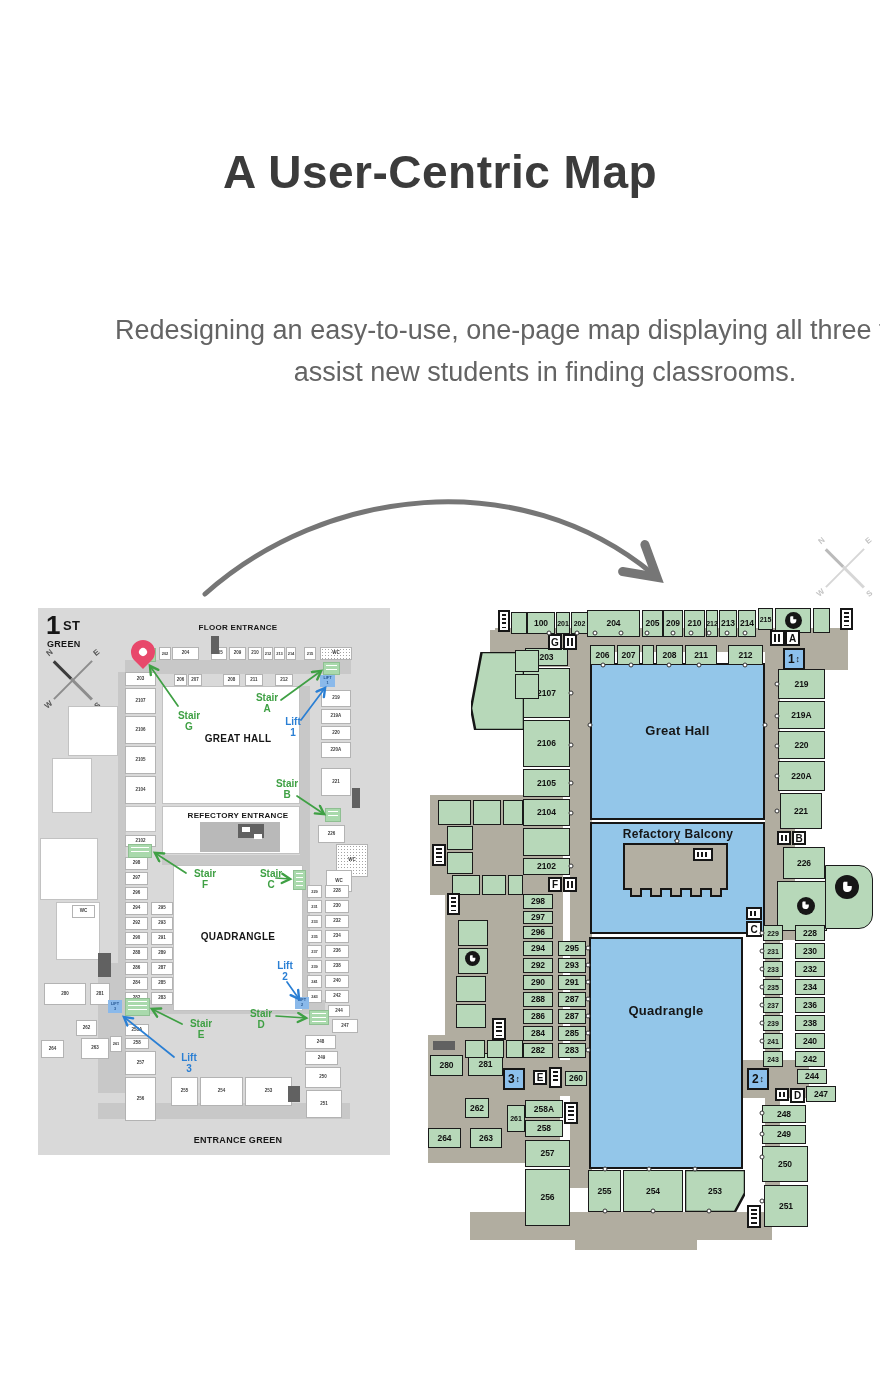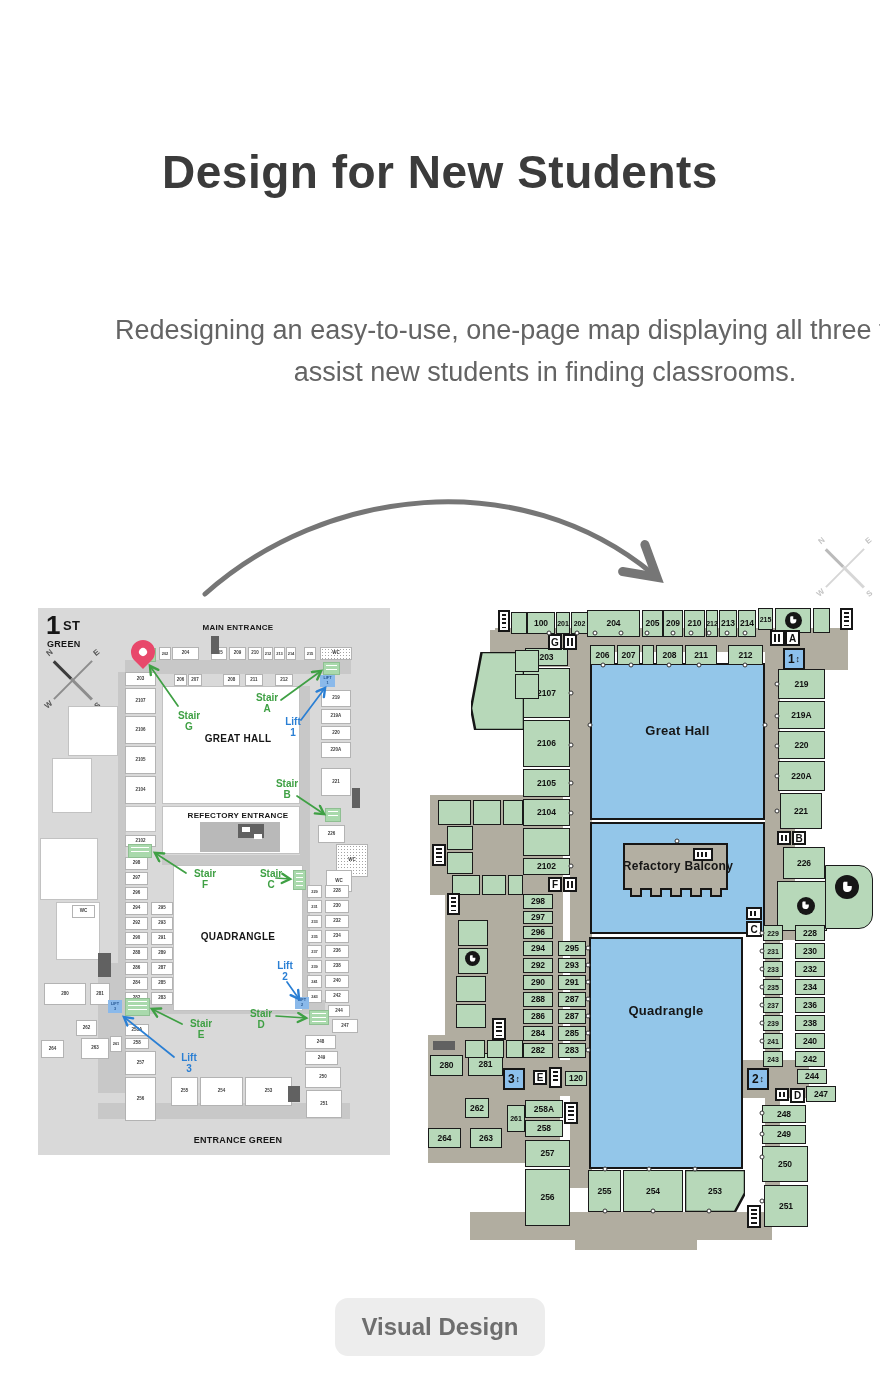--- a/index.html
+++ b/index.html
@@ -72,21 +72,21 @@
   .poly svg{position:absolute;inset:0;width:100%;height:100%;}
   .poly polygon{fill:#b7d8b9;stroke:#161616;stroke-width:2.5px;}
   .poly span{position:relative;z-index:2;}
 </style>
 </head>
 <body>
 
 <div class="page">
 
   <div class="ctext title">
-    <div>Design for New Students</div>
+    <div>A User-Centric Map</div>
   </div>
   <div class="ctext subtitle" style="padding:0 105px;">Redesigning an easy-to-use, one-page map displaying all three floors to assist new students in finding classrooms.</div>
 
   <svg class="bigarrow" width="500" height="135">
     <defs>
       <marker id="m-gr" markerWidth="9" markerHeight="9" refX="6" refY="4.5" orient="auto">
         <path d="M1,1 L7,4.5 L1,8" fill="none" stroke="#767676" stroke-width="1.8" stroke-linecap="round"></path>
       </marker>
     </defs>
     <path d="M20 122 C140 15 335 -8 468 102" fill="none" stroke="#767676" stroke-width="5" stroke-linecap="round" marker-end="url(#m-gr)"></path>
@@ -237,21 +237,21 @@
         <i class="cb cb1"></i>
         <i class="cb cb2"></i>
         <s class="sN">N</s>
         <s class="sE">E</s>
         <s class="sW">W</s>
         <s class="sS">S</s>
       </div>
       <div class="it txt left blk" style="left: 8px; top: 2px; width: 20px; height: 30px; font-size: 26px;">1</div>
       <div class="it txt left blk" style="left: 25px; top: 10px; width: 24px; height: 14px; font-size: 13px;">ST</div>
       <div class="it txt left blk" style="left: 9px; top: 31px; width: 50px; height: 10px; font-size: 9px;">GREEN</div>
-      <div class="it txt" style="left: 110px; top: 15px; width: 180px; height: 10px; font-size: 8px;">MAIN ENTRANCE</div>
+      <div class="it txt" style="left: 110px; top: 15px; width: 180px; height: 10px; font-size: 8px;">FLOOR ENTRANCE</div>
       <div class="it txt" style="left: 130px; top: 124px; width: 140px; height: 14px; font-size: 10px;">GREAT HALL</div>
       <div class="it txt" style="left: 118px; top: 202px; width: 164px; height: 11px; font-size: 8px;">REFECTORY ENTRANCE</div>
       <div class="it txt" style="left: 138px; top: 322px; width: 124px; height: 14px; font-size: 10px;">QUADRANGLE</div>
       <div class="it txt" style="left: 108px; top: 526px; width: 184px; height: 12px; font-size: 9px;">ENTRANCE GREEN</div>
       <div class="it ann c-g" style="left: 134px; top: 100px; width: 34px; height: 26px;">Stair
 G</div>
       <div class="it ann c-g" style="left: 212px; top: 82px; width: 34px; height: 26px;">Stair
 A</div>
       <div class="it ann c-b" style="left: 240px; top: 106px; width: 30px; height: 26px;">Lift
 1</div>
@@ -356,21 +356,21 @@
       <div class="it room" style="left: 98px; top: 491px; width: 30px; height: 15px;">284</div>
       <div class="it room" style="left: 133px; top: 491px; width: 28px; height: 15px;">285</div>
       <div class="it room" style="left: 98px; top: 508px; width: 30px; height: 15px;">282</div>
       <div class="it room" style="left: 133px; top: 508px; width: 28px; height: 15px;">283</div>
       <div class="it lift" style="left: 78px; top: 533px; width: 22px; height: 22px;">
         <span>3</span>
         <span class="ud">↕</span>
       </div>
       <div class="it letter" style="left: 108px; top: 535px; width: 14px; height: 15px;">E</div>
       <div class="it stairV" style="left: 124px; top: 532px; width: 13px; height: 21px;"></div>
-      <div class="it room" style="left: 140px; top: 536px; width: 22px; height: 15px;">120</div>
+      <div class="it room" style="left: 140px; top: 536px; width: 22px; height: 15px;">260</div>
       <div class="it room" style="left: 353px; top: 134px; width: 47px; height: 30px;">219</div>
       <div class="it room" style="left: 353px; top: 166px; width: 47px; height: 28px;">219A</div>
       <div class="it room" style="left: 353px; top: 196px; width: 47px; height: 28px;">220</div>
       <div class="it room" style="left: 353px; top: 226px; width: 47px; height: 30px;">220A</div>
       <div class="it room" style="left: 355px; top: 258px; width: 42px; height: 36px;">221</div>
       <div class="it stairH" style="left: 352px; top: 296px; width: 14px; height: 14px;"></div>
       <div class="it letter" style="left: 367px; top: 296px; width: 14px; height: 14px;">B</div>
       <div class="it room" style="left: 358px; top: 312px; width: 42px; height: 32px;">226</div>
       <div class="it room" style="left: 352px; top: 346px; width: 50px; height: 50px;"></div>
       <div class="it room rnd" style="left: 400px; top: 330px; width: 48px; height: 64px;"></div>
@@ -511,29 +511,28 @@
       <div class="it dot" style="left: 224px; top: 634px;"></div>
       <div class="it dot" style="left: 270px; top: 634px;"></div>
       <div class="it dot" style="left: 180px; top: 676px;"></div>
       <div class="it dot" style="left: 228px; top: 676px;"></div>
       <div class="it dot" style="left: 284px; top: 676px;"></div>
       <div class="it dot" style="left: 337px; top: 578px;"></div>
       <div class="it dot" style="left: 337px; top: 599px;"></div>
       <div class="it dot" style="left: 337px; top: 622px;"></div>
       <div class="it dot" style="left: 337px; top: 666px;"></div>
       <div class="it txt" style="left: 165px; top: 188px; width: 175px; height: 14px; font-size: 13px;">Great Hall</div>
-      <div class="it txt" style="left: 168px; top: 292px; width: 170px; height: 13px; font-size: 12px; margin-top: 32px;">Refactory Balcony</div>
+      <div class="it txt" style="left: 168px; top: 292px; width: 170px; height: 13px; font-size: 12px;">Refactory Balcony</div>
       <div class="it txt" style="left: 164px; top: 468px; width: 154px; height: 14px; font-size: 13px;">Quadrangle</div>
       <div class="it compass faint" style="left: 393px; top: 5px; width: 54px; height: 54px;">
         <i class="cb cb1"></i>
         <i class="cb cb2"></i>
         <s class="sN">N</s>
         <s class="sE">E</s>
         <s class="sW">W</s>
         <s class="sS">S</s>
       </div>
     </div>
 
   <div class="tags">
-    <div class="chip">Visual Design</div>
   </div>
 
 </div>
 
 </body></html>

